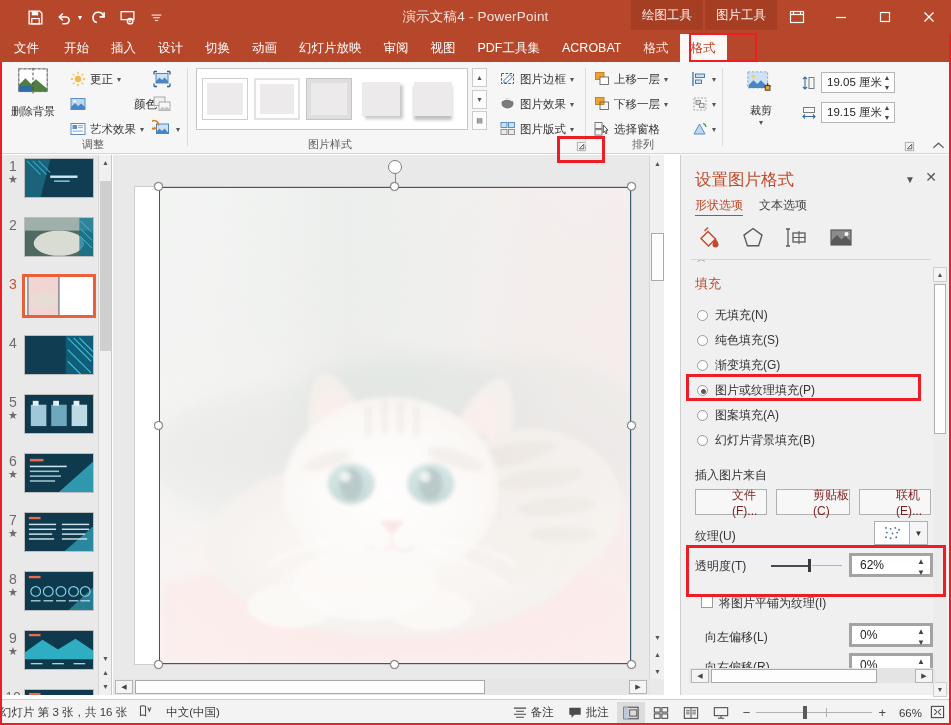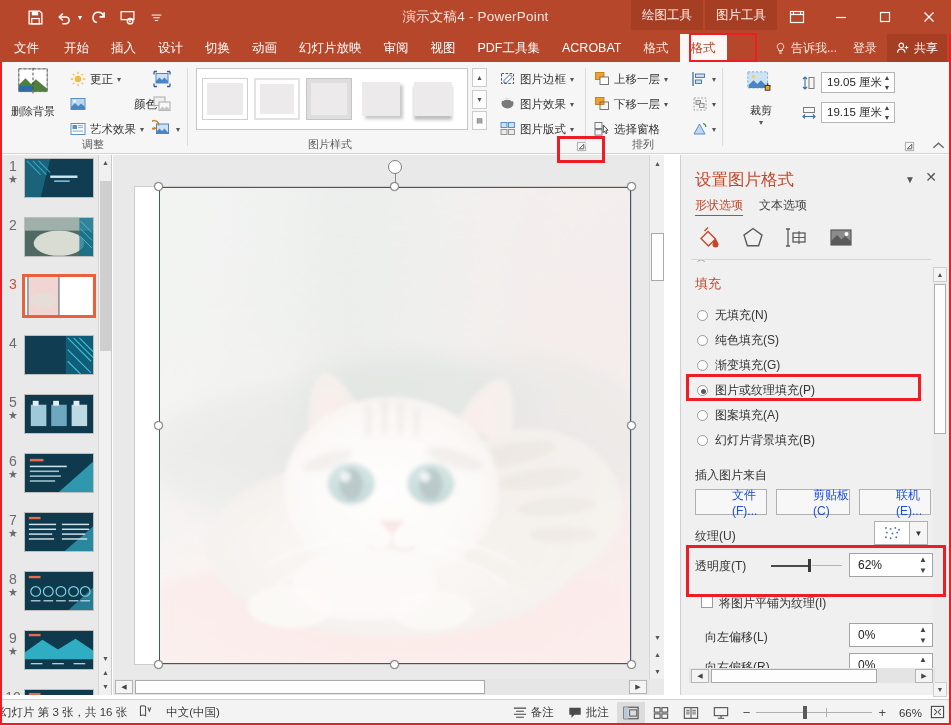--- a/index.html
+++ b/index.html
@@ -259,24 +259,24 @@
     width:11px; height:11px; border-radius:50%; border:1px solid #9a9a9a; background:#fff;
     flex:none; position:relative;
   }
   .radio.on::after {
     content:""; position:absolute; left:2.5px; top:2.5px; width:5px; height:5px;
     border-radius:50%; background:#5a5a5a;
   }
   .pane-label { position:absolute; font-size:12px; color:#333; }
   .pane-btn {
     position:absolute; height:26px; border:1px solid #b0b0b0; background:#f7f7f7;
-    display:flex; align-items:center; justify-content:center; font-size:12px; color:#1d4ed8;padding-left:36px;
+    display:flex; align-items:center; justify-content:center; font-size:12px; color:#7f1d1d;padding-left:36px;
   }
   .pane-spin {
-    position:absolute; height:24px; border:1px solid #a3a3a3; background:#fff;
+    position:absolute; height:24px; border:3px solid #a3a3a3; background:#fff;
     display:flex; align-items:center; padding-left:8px; font-size:12px; color:#222;
   }
   .pane-spin .sp2 {
     position:absolute; right:2px; top:1px; width:14px; height:20px;
     display:flex; flex-direction:column; justify-content:space-between; align-items:center;
     font-size:8px; color:#444;
   }
   .slider-track {
     position:absolute; height:2px; background:#4a4a4a;
   }
@@ -411,38 +411,20 @@
     <div class="rtab">切换</div>
     <div class="rtab">动画</div>
     <div class="rtab">幻灯片放映</div>
     <div class="rtab">审阅</div>
     <div class="rtab">视图</div>
     <div class="rtab">PDF工具集</div>
     <div class="rtab">ACROBAT</div>
     <div class="rtab rtab-ctxnormal">格式</div>
     <div class="rtab active-ctx">格式</div>
 
-    <div class="tabs-right">
-      <div class="tellme">
-        <svg width="13" height="13" viewBox="0 0 16 16">
-            <path d="M8 1.6a4 4 0 00-2.4 7.2v1.7h4.8V8.8A4 4 0 008 1.6z" fill="none" stroke="#fbe6df" stroke-width="1.2"></path>
-            <path d="M6.3 12.2h3.4M6.8 14h2.4" stroke="#fbe6df" stroke-width="1.2"></path>
-          </svg>
-        <span>告诉我...</span>
-      </div>
-      <div class="signin">登录</div>
-      <div class="share">
-        <svg width="14" height="14" viewBox="0 0 16 16">
-            <circle cx="6" cy="5" r="2.6" fill="none" stroke="#fff" stroke-width="1.2"></circle>
-            <path d="M1.8 13.4c0-2.5 1.9-4.2 4.2-4.2s4.2 1.7 4.2 4.2" fill="none" stroke="#fff" stroke-width="1.2"></path>
-            <path d="M12 5.4v4M10 7.4h4" stroke="#fff" stroke-width="1.2"></path>
-          </svg>
-        <span>共享</span>
-      </div>
-    </div>
   </div>
   <div class="hl-tab"></div>
 
   <div class="ribbon">
 
     <div class="rgroup" style="left:0; width:186px;">
       <div class="big-btn">
         <svg width="38" height="36" viewBox="0 0 40 38">
           <rect x="5" y="3" width="30" height="24" fill="#fff" stroke="#9a9a9a" stroke-width="1"></rect>
           <path d="M5 20l7-7 6 6 5-5 12 10v3H5z" fill="#4f7f3f"></path>

